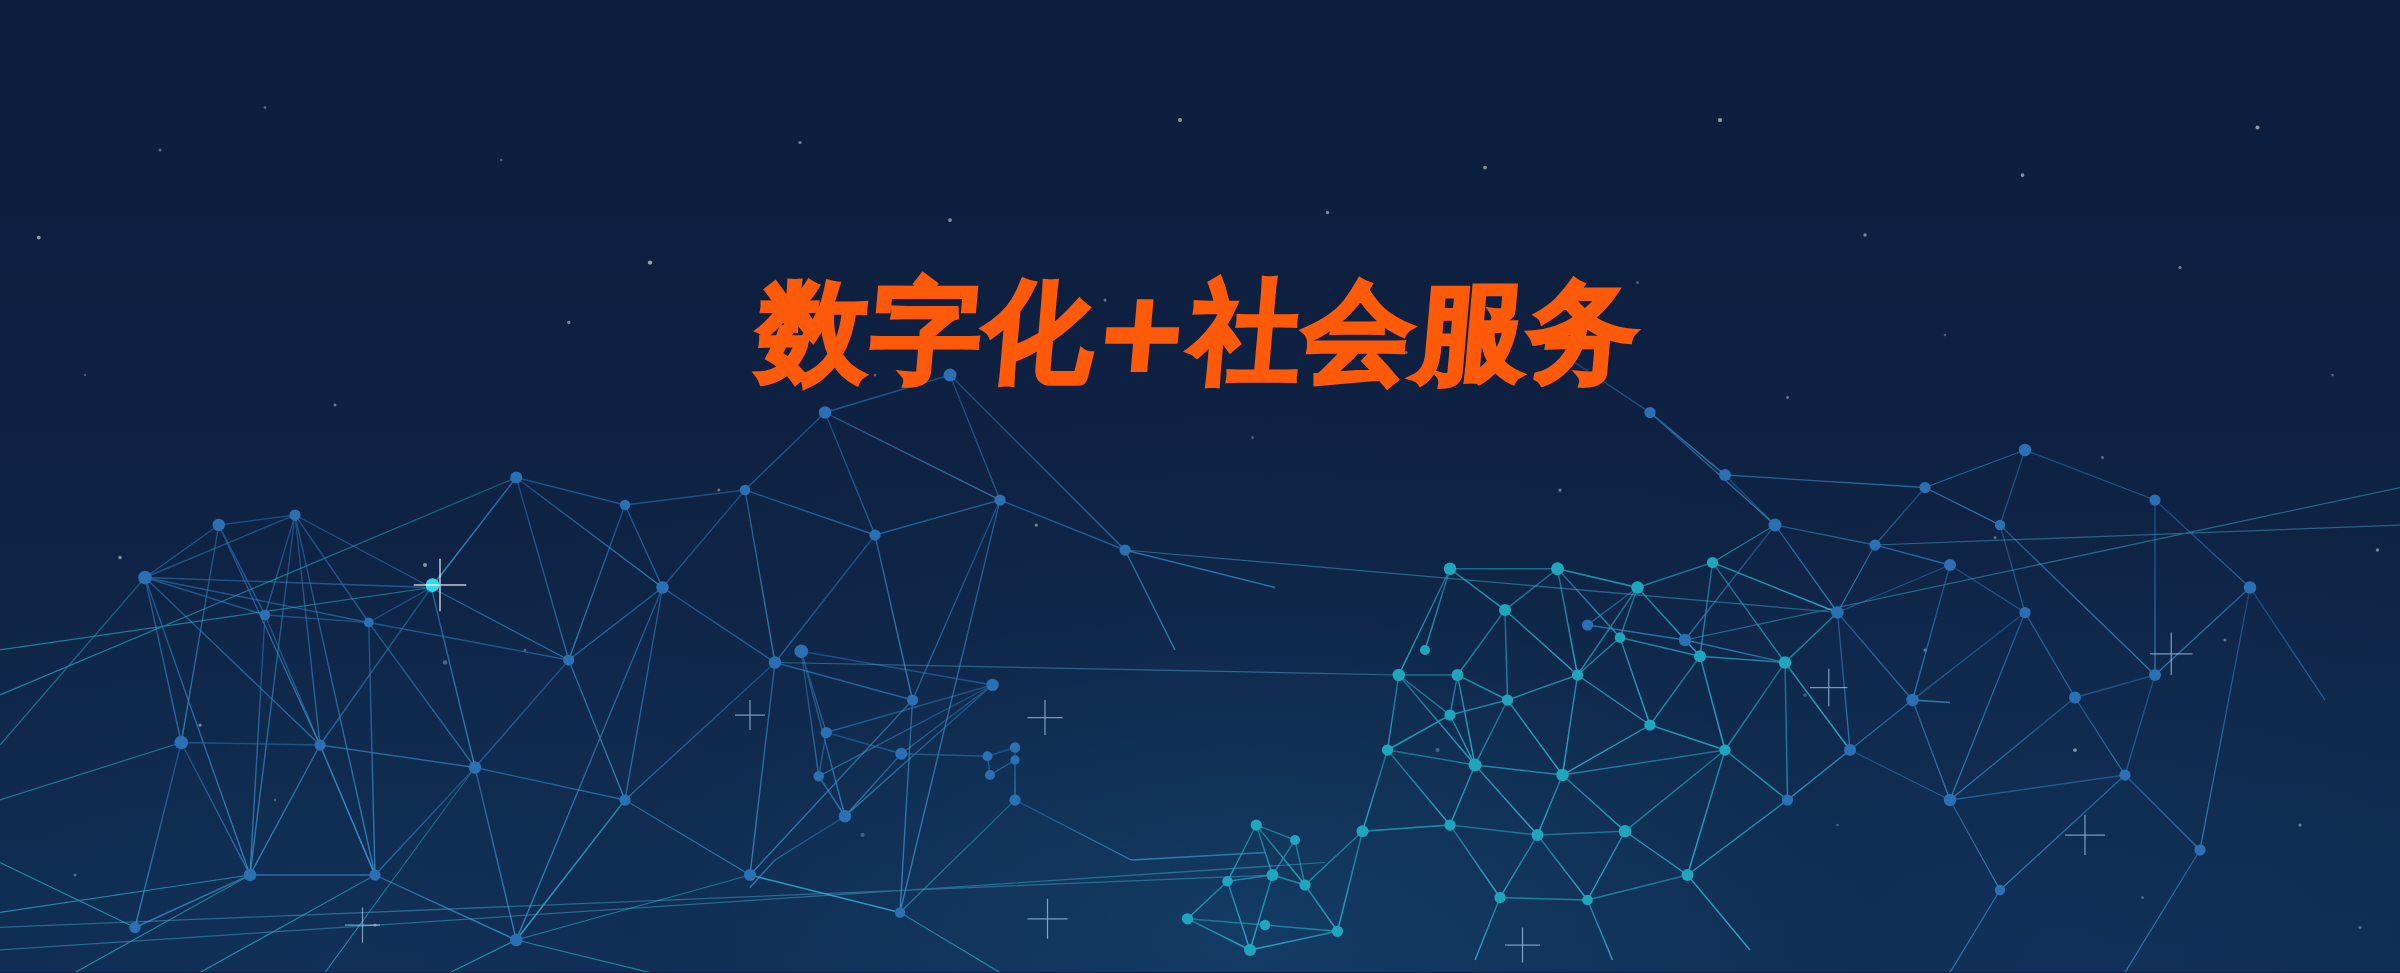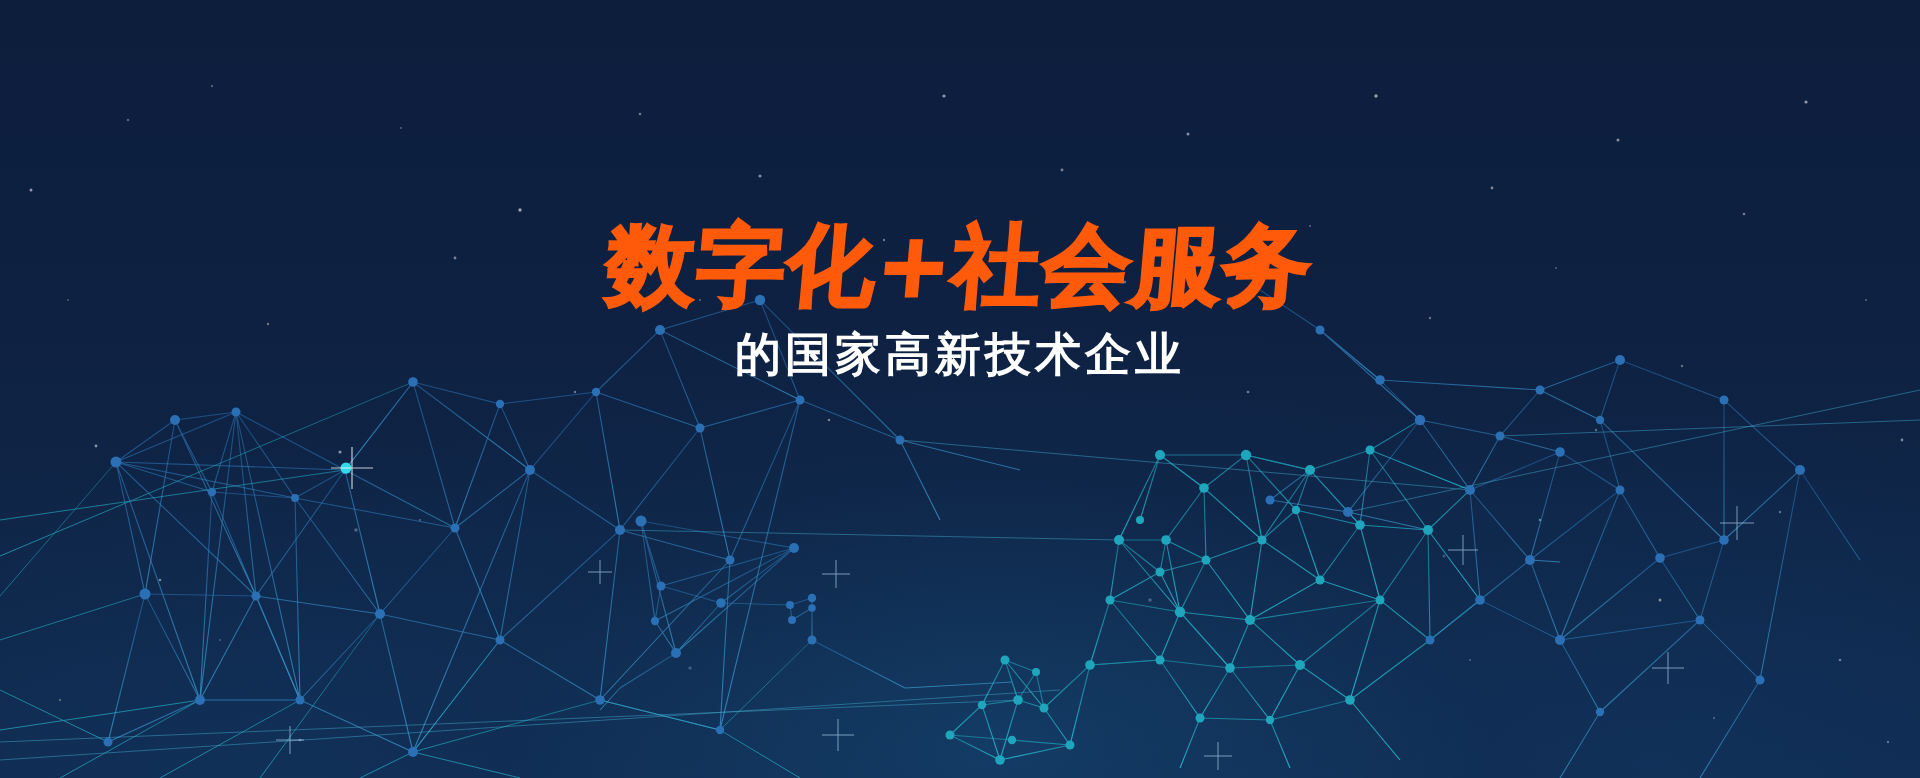--- a/index.html
+++ b/index.html
@@ -377,16 +377,15 @@
       <path d="M838 719 L838 751 M822 735 L854 735"></path>
       <path d="M290 726 L290 754 M276 740 L304 740"></path>
       <path d="M836 560 L836 588 M822 574 L850 574"></path>
       <path d="M1218 742 L1218 770 M1204 756 L1232 756"></path>
       <path d="M600 560 L600 584 M588 572 L612 572"></path>
     </g>
   </svg>
 
   <div id="text-block">
     <h1 id="headline">数字化+社会服务</h1>
-    <p id="subhead">的国家高新技术企业</p>
   </div>
 
 </div>
 
 </body></html>

